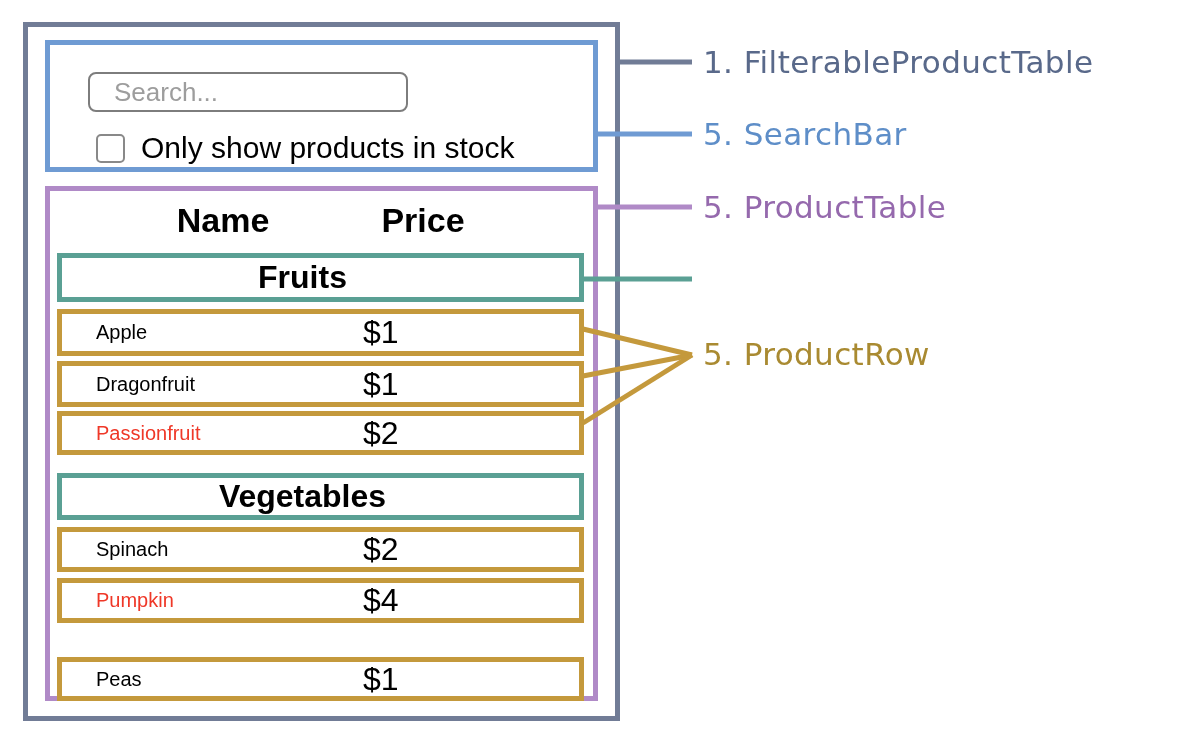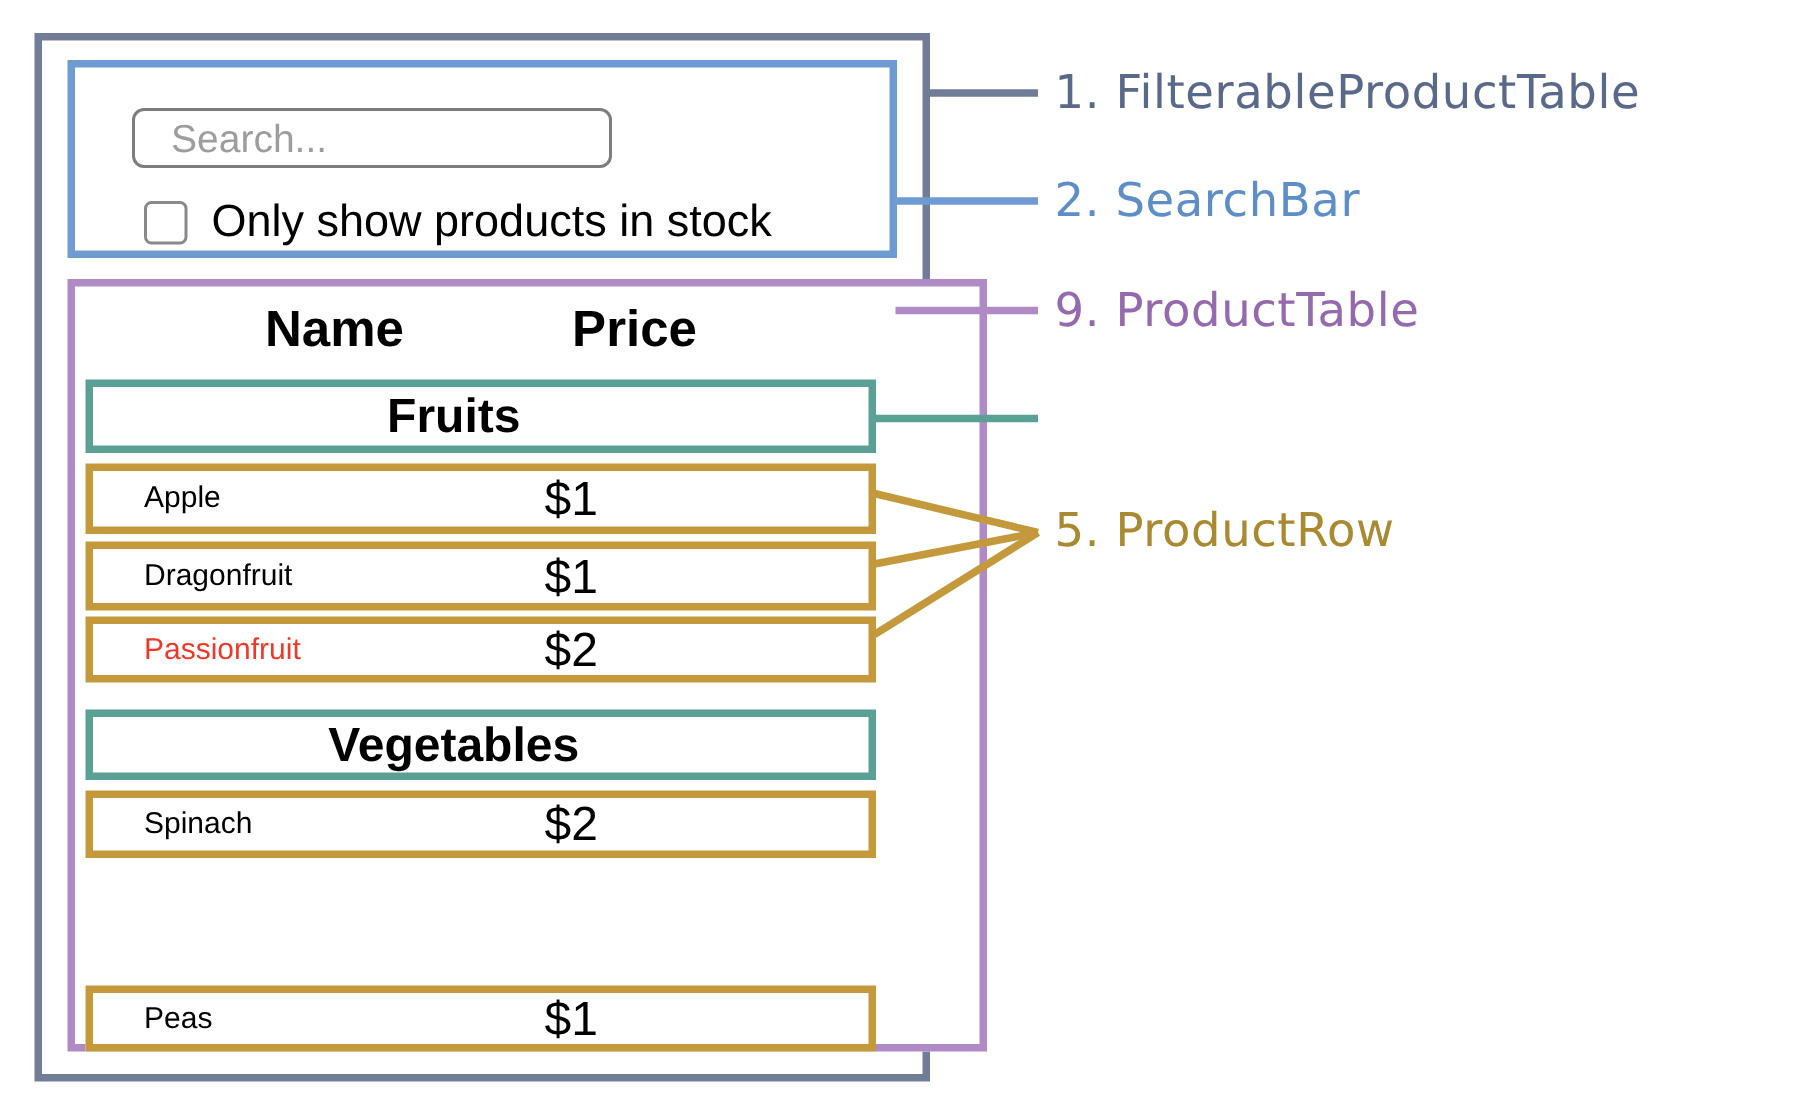--- a/index.html
+++ b/index.html
@@ -31,21 +31,21 @@
   .checkbox{
     position:absolute;left:46px;top:89px;width:29px;height:29px;box-sizing:border-box;
     border:2px solid #898989;border-radius:5px;background:#fff;cursor:pointer;
   }
   .checkbox-label{
     position:absolute;left:91px;top:103px;transform:translateY(-50%);
     font-size:30px;color:#000;white-space:nowrap;
   }
 
   
-  .producttable{left:17px;top:159px;width:613px;height:515px;border:5px solid var(--table-border);}
+  .producttable{left:17px;top:159px;width:553px;height:515px;border:5px solid var(--table-border);}
   .th{
     position:absolute;transform:translate(-50%,-50%);top:29px;
     font-size:34px;font-weight:bold;color:#000;white-space:nowrap;
   }
   .th-name{left:173px;}
   .th-price{left:373px;}
 
   
   .category{
     left:7px;width:527px;border:5px solid var(--category-border);
@@ -116,35 +116,39 @@
       </div>
 
       <div class="box category" style="top:282px;height:47px;">
         <span>Vegetables</span>
       </div>
 
       <div class="box prow" style="top:336px;height:45px;">
         <span class="pname">Spinach</span>
         <span class="pprice">$2</span>
       </div>
+      <div class="box prow" style="top:387px;height:45px;">
+        <span class="pname out-of-stock">Pumpkin</span>
+        <span class="pprice">$4</span>
+      </div>
       <div class="box prow" style="top:438px;height:44px;margin-top:28px;">
         <span class="pname">Peas</span>
         <span class="pprice">$1</span>
       </div>
     </div>
   </div>
 
   <svg class="connectors" viewBox="0 0 1200 744">
     <line class="ln ln-frame" x1="616" y1="62" x2="692" y2="62"></line>
     <line class="ln ln-search" x1="597" y1="134" x2="692" y2="134"></line>
     <line class="ln ln-table" x1="597" y1="207" x2="692" y2="207"></line>
     <line class="ln ln-category" x1="582" y1="279" x2="692" y2="279"></line>
     <line class="ln ln-row" x1="583" y1="329" x2="692" y2="355"></line>
     <line class="ln ln-row" x1="583" y1="376" x2="692" y2="355"></line>
     <line class="ln ln-row" x1="583" y1="423" x2="692" y2="355"></line>
   </svg>
 
   <div class="legend-label l1">1. FilterableProductTable</div>
-  <div class="legend-label l2">2. SearchBar</div>
-  <div class="legend-label l3">9. ProductTable</div>
+  <div class="legend-label l2">5. SearchBar</div>
+  <div class="legend-label l3">5. ProductTable</div>
   <div class="legend-label l5">5. ProductRow</div>
 
 </div>
 
 </body></html>

